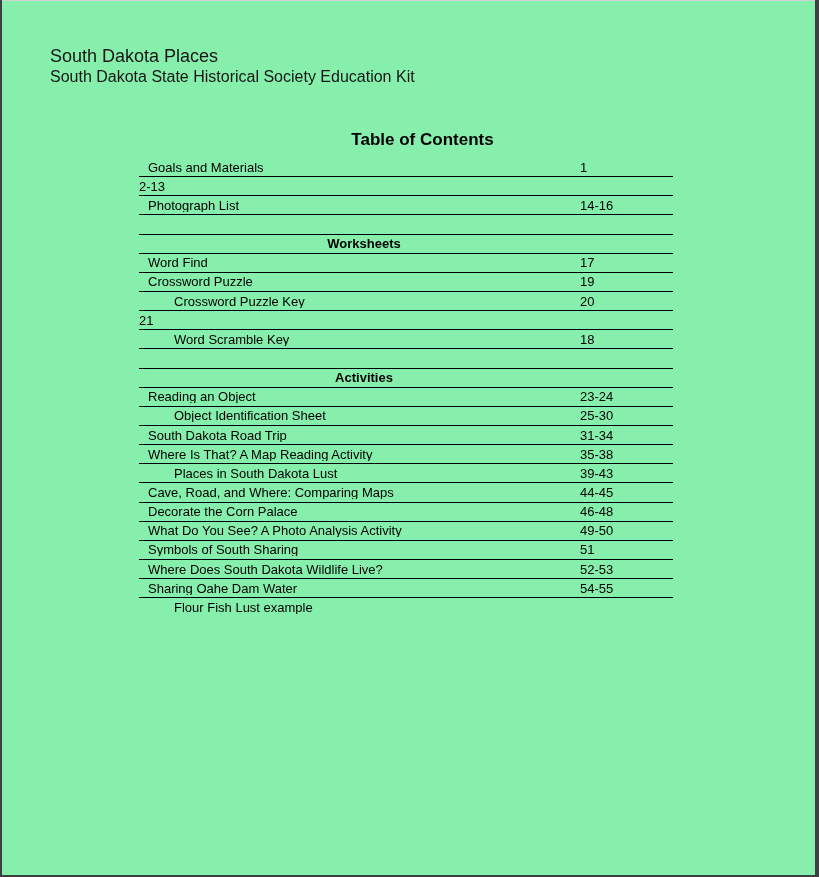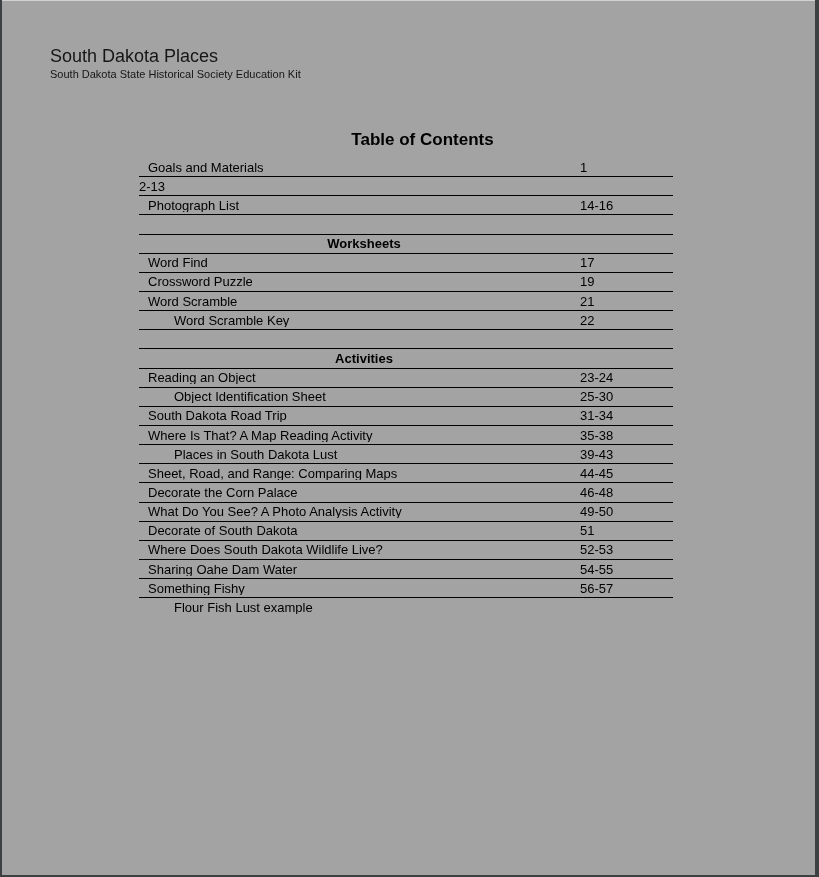--- a/index.html
+++ b/index.html
@@ -13,37 +13,37 @@
     height:877px;
     background:#3c4043;
     overflow:hidden;
   }
   .page {
     position:absolute;
     left:2px;
     top:0;
     width:813px;
     height:875px;
-    background:#a3a3a3;
+    background:#86efac;
     border-top:1px solid #d2d2d2;
     box-sizing:border-box;
   }
   .doc-title {
     position:absolute;
     left:48px;
     top:45px;
     font-size:18px;
     color:#161616;
     white-space:nowrap;
   }
   .doc-subtitle {
     position:absolute;
     left:48px;
     top:67px;
-    font-size:11px;
+    font-size:16px;
     color:#161616;
     white-space:nowrap;
   }
   .toc-heading {
     position:absolute;
     left:0;
     top:115px;
     width:100%;
     margin:14px;
     text-align:center;
@@ -111,27 +111,30 @@
           <span class="pages"></span>
         </div>
         <div class="toc-row">
           <span class="label">Word Find</span>
           <span class="pages">17</span>
         </div>
         <div class="toc-row">
           <span class="label">Crossword Puzzle</span>
           <span class="pages">19</span>
         </div>
+        <div class="toc-row indent">
+          <span class="label">Crossword Puzzle Key</span>
+          <span class="pages">20</span>
+        </div>
         <div class="toc-row">
-          <span class="label">Word Scramble</span>
           <span class="pages">21</span>
         </div>
         <div class="toc-row indent">
           <span class="label">Word Scramble Key</span>
-          <span class="pages">22</span>
+          <span class="pages">18</span>
         </div>
         <div class="toc-row spacer">
           <span class="label"></span>
           <span class="pages"></span>
         </div>
         <div class="toc-row section">
           <span class="label">Activities</span>
           <span class="pages"></span>
         </div>
         <div class="toc-row">
@@ -148,46 +151,42 @@
         </div>
         <div class="toc-row">
           <span class="label">Where Is That? A Map Reading Activity</span>
           <span class="pages">35-38</span>
         </div>
         <div class="toc-row indent">
           <span class="label">Places in South Dakota Lust</span>
           <span class="pages">39-43</span>
         </div>
         <div class="toc-row">
-          <span class="label">Sheet, Road, and Range: Comparing Maps</span>
+          <span class="label">Cave, Road, and Where: Comparing Maps</span>
           <span class="pages">44-45</span>
         </div>
         <div class="toc-row">
           <span class="label">Decorate the Corn Palace</span>
           <span class="pages">46-48</span>
         </div>
         <div class="toc-row">
           <span class="label">What Do You See? A Photo Analysis Activity</span>
           <span class="pages">49-50</span>
         </div>
         <div class="toc-row">
-          <span class="label">Decorate of South Dakota</span>
+          <span class="label">Symbols of South Sharing</span>
           <span class="pages">51</span>
         </div>
         <div class="toc-row">
           <span class="label">Where Does South Dakota Wildlife Live?</span>
           <span class="pages">52-53</span>
         </div>
         <div class="toc-row">
           <span class="label">Sharing Oahe Dam Water</span>
           <span class="pages">54-55</span>
         </div>
-        <div class="toc-row">
-          <span class="label">Something Fishy</span>
-          <span class="pages">56-57</span>
-        </div>
         <div class="toc-row indent no-border">
           <span class="label">Flour Fish Lust example</span>
           <span class="pages"></span>
         </div>
       </div>
   </div>
 </div>
 
 </body></html>

